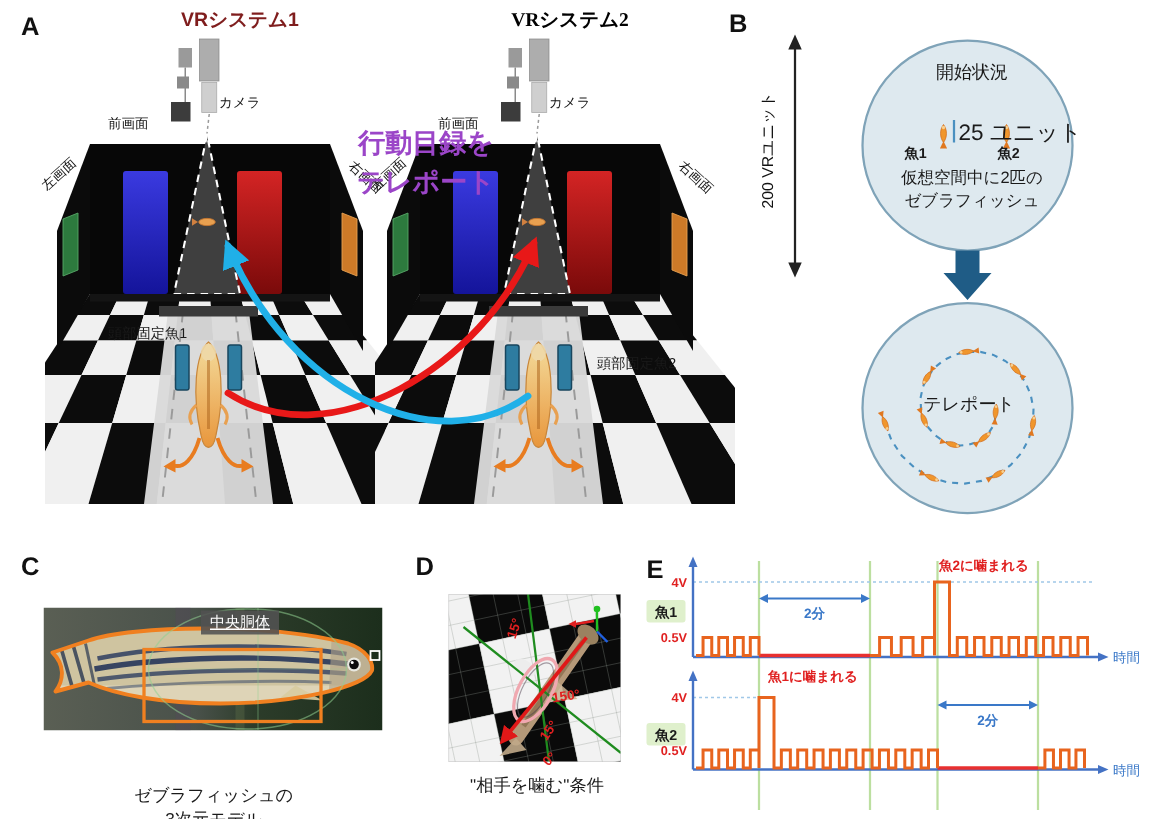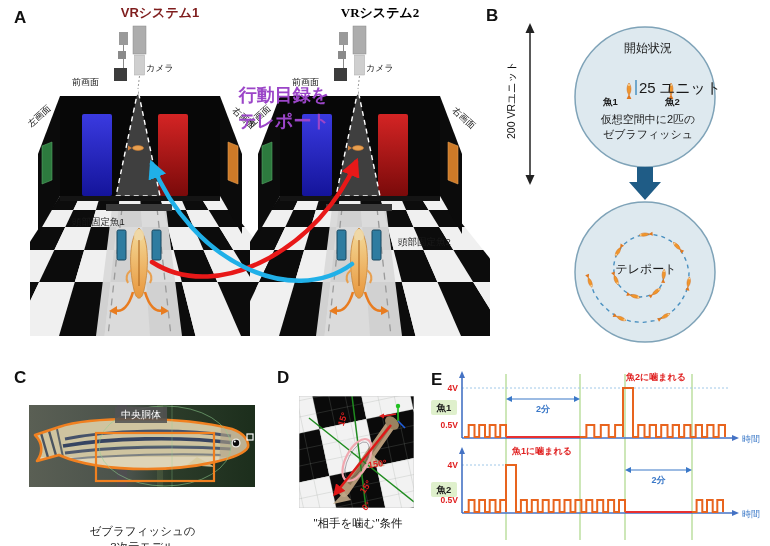--- a/index.html
+++ b/index.html
@@ -384,21 +384,21 @@
         <path d="M6,30 L30,22 C58,12 150,10 203,24 C215,28 220,36 219,42 C214,53 168,64 118,64 C78,64 48,58 30,50 L8,56 C14,48 14,38 6,30 Z" fill="none" stroke="#f08020" stroke-width="2.6" stroke-linejoin="round"></path>
       </g>
       <g>
         <ellipse cx="136" cy="41" rx="66" ry="40" fill="none" stroke="#8fd08f" stroke-width="1" opacity="0.55"></ellipse>
         <line x1="143" y1="0" x2="143" y2="82" stroke="#8fd08f" stroke-width="0.8" opacity="0.4"></line>
         <line x1="70" y1="41" x2="202" y2="41" stroke="#8fd08f" stroke-width="0.8" opacity="0.25"></line>
       </g>
       <rect x="67" y="28" width="118" height="48" fill="none" stroke="#f08020" stroke-width="2.2"></rect>
       <rect x="218" y="29" width="6" height="6" fill="none" stroke="#ffffff" stroke-width="1.2"></rect>
     </svg>
-  <div class="abs" style="left:115px;top:407px;background:rgba(82,82,82,.88);color:#fff;font-size:10px;padding:1px 6px;z-index:4;">中央胴体</div>
+  <div class="abs" style="left:134px;top:407px;background:rgba(82,82,82,.88);color:#fff;font-size:10px;padding:1px 6px;z-index:4;text-decoration:underline;">中央胴体</div>
   <div class="abs pre" style="left:50px;top:487px;width:185px;text-align:center;font-size:11.5px;line-height:1.35;margin-top:37px;">ゼブラフィッシュの
 3次元モデル</div>
 
   <div class="abs panel-label" style="left:277px;top:368px;">D</div>
   <svg class="abs" id="paneld-svg" style="left:299px;top:396px;" width="115" height="112" viewBox="0 0 115 112">
       <defs>
         <clipPath id="dclip">
           <rect x="0" y="0" width="115" height="112"></rect>
         </clipPath>
         <marker id="mD" viewBox="0 0 10 10" refX="7.5" refY="5" markerWidth="5" markerHeight="5" orient="auto">

